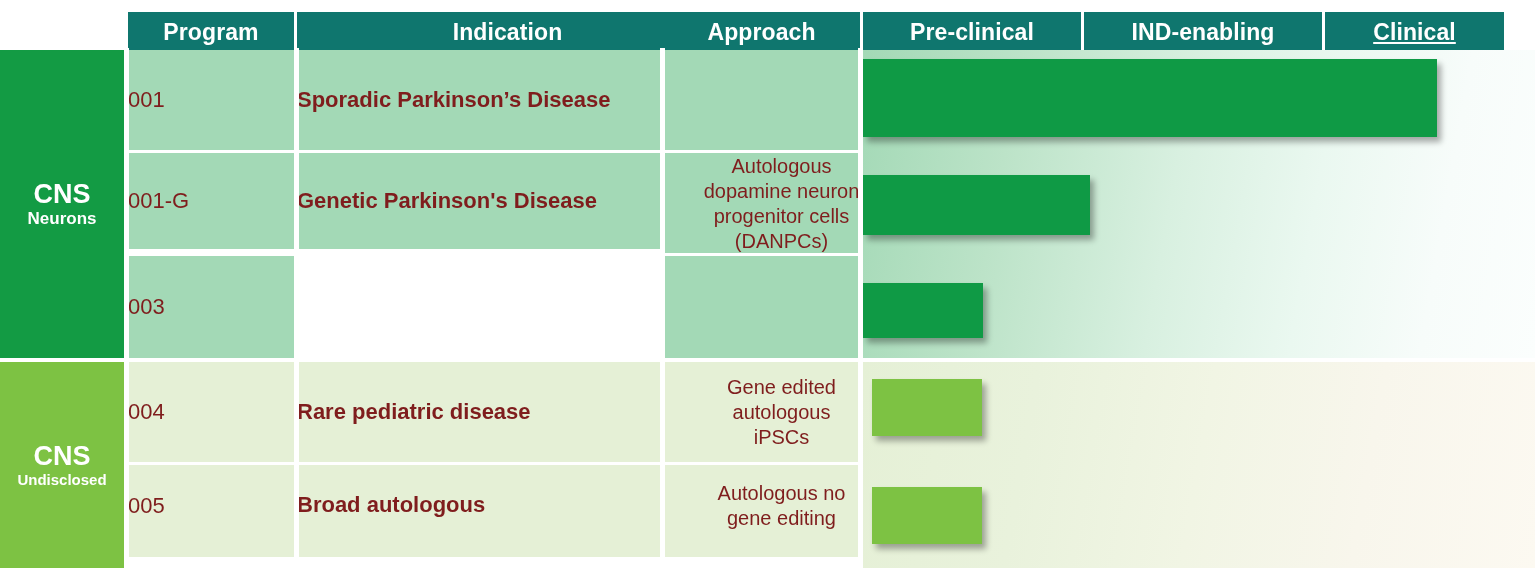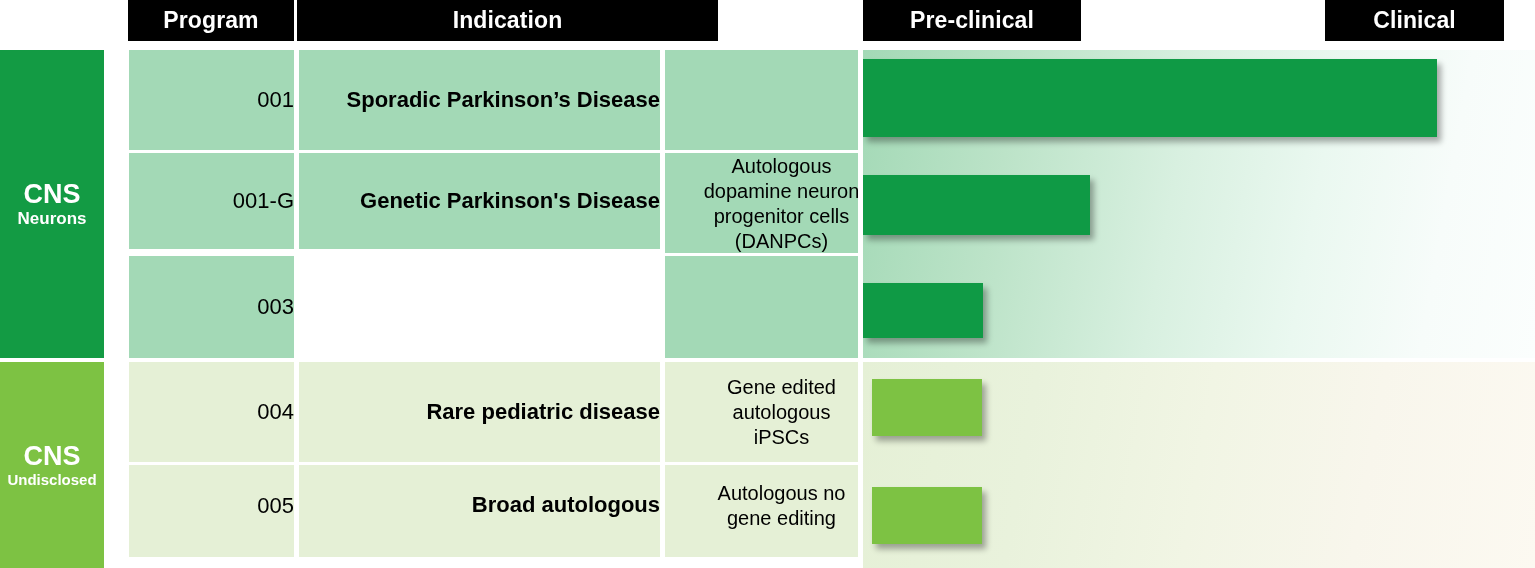--- a/index.html
+++ b/index.html
@@ -1,45 +1,45 @@
 <!DOCTYPE html>
 <html><head>
 <meta charset="utf-8">
 <style>
   html,body{margin:0;padding:0;background:#ffffff;}
   body{width:1535px;height:568px;font-family:"Liberation Sans",sans-serif;overflow:hidden;}
 
   .pipeline{position:relative;width:1535px;height:568px;background:#ffffff;}
 
   
-  .hdr{position:absolute;top:0;height:41px;background:#000000;
+  .hdr{position:absolute;top:12px;height:41px;background:#0f766e;
        color:#ffffff;font-weight:bold;display:flex;align-items:center;
        justify-content:center;font-size:23px;letter-spacing:.1px;
        box-sizing:border-box;}
   .hdr-program   {left:128px; width:166px;}
   .hdr-indication{left:297px; width:421px;}
   .hdr-approach  {left:663px; width:197px;}
   .hdr-pre       {left:863px; width:218px;justify-content:center;}
   .hdr-ind       {left:1084px;width:238px;}
-  .hdr-clin      {left:1325px;width:179px;}
+  .hdr-clin      {left:1325px;width:179px;text-decoration:underline;}
 
   
-  .cat{position:absolute;left:0;width:104px;color:#ffffff;
+  .cat{position:absolute;left:0;width:124px;color:#ffffff;
        display:flex;flex-direction:column;align-items:center;
        justify-content:center;text-align:center;box-sizing:border-box;}
   .cat .cat-main{font-size:27px;font-weight:bold;line-height:1.05;}
   .cat .cat-sub {font-size:17px;font-weight:bold;line-height:1.15;margin-top:1px;}
   .cat-neurons    {top:50px; height:308px;background:#139B44;}
   .cat-undisclosed{top:362px;height:206px;background:#7DC243;}
   .cat-undisclosed .cat-sub{font-size:15px;}
 
   
   .cell{position:absolute;box-sizing:border-box;display:flex;
-        flex-direction:column;align-items:flex-end;justify-content:center;
-        text-align:center;color:#000000;}
+        flex-direction:column;align-items:flex-start;justify-content:center;
+        text-align:center;color:#7f1d1d;}
   .tint-dark{background:#A3D9B6;}
   .tint-lite{background:#E5F0D6;}
 
   .col-program   {left:128px; width:166px;}
   .col-indication{left:297px; width:363px;}
   .col-approach  {left:663px; width:197px;}
 
   .r1{top:50px;  height:100px;}
   .r2{top:153px; height:96px;}
   .r3{top:256px; height:102px;}
@@ -76,22 +76,28 @@
 <body>
 
 <div class="pipeline">
 
   <div class="hdr hdr-program">
     <span>Program</span>
   </div>
   <div class="hdr hdr-indication">
     <span>Indication</span>
   </div>
+  <div class="hdr hdr-approach">
+    <span>Approach</span>
+  </div>
   <div class="hdr hdr-pre">
     <span>Pre-clinical</span>
+  </div>
+  <div class="hdr hdr-ind">
+    <span>IND-enabling</span>
   </div>
   <div class="hdr hdr-clin">
     <span>Clinical</span>
   </div>
 
   <div class="cat cat-neurons">
     <div class="cat-main">CNS</div>
     <div class="cat-sub">Neurons</div>
   </div>
   <div class="cat cat-undisclosed">

